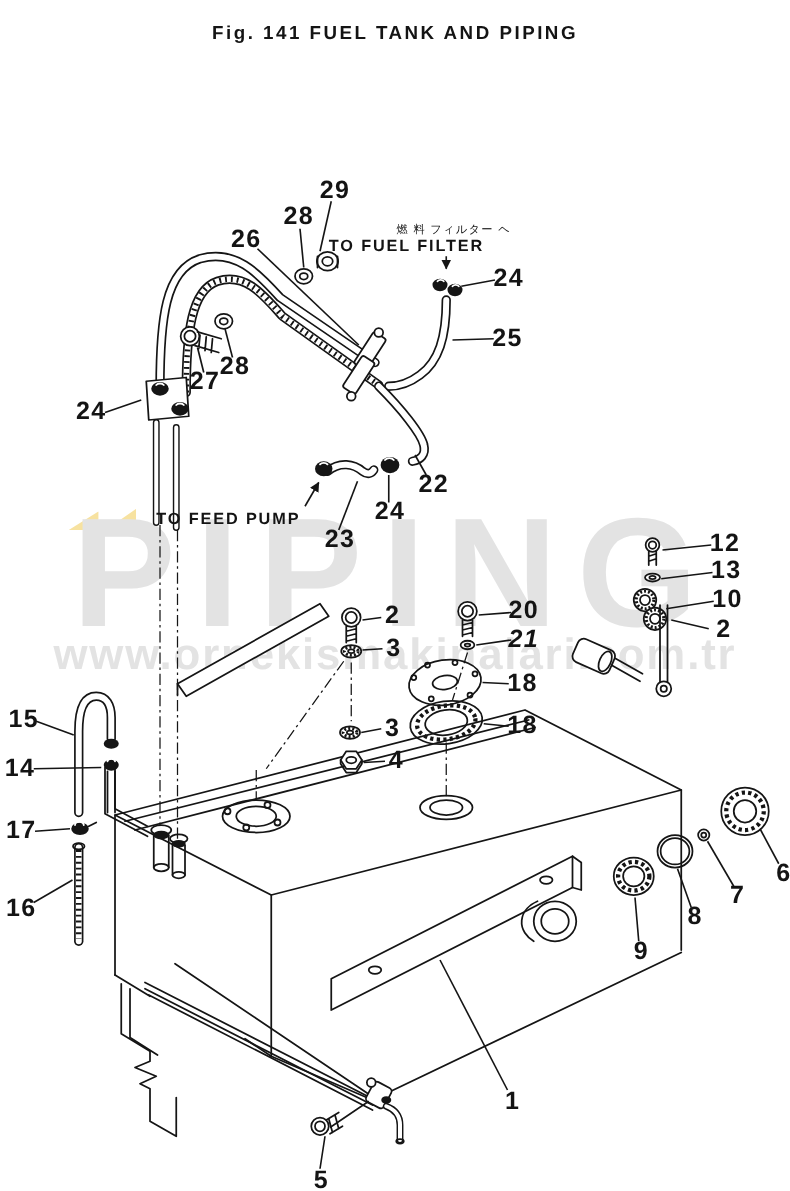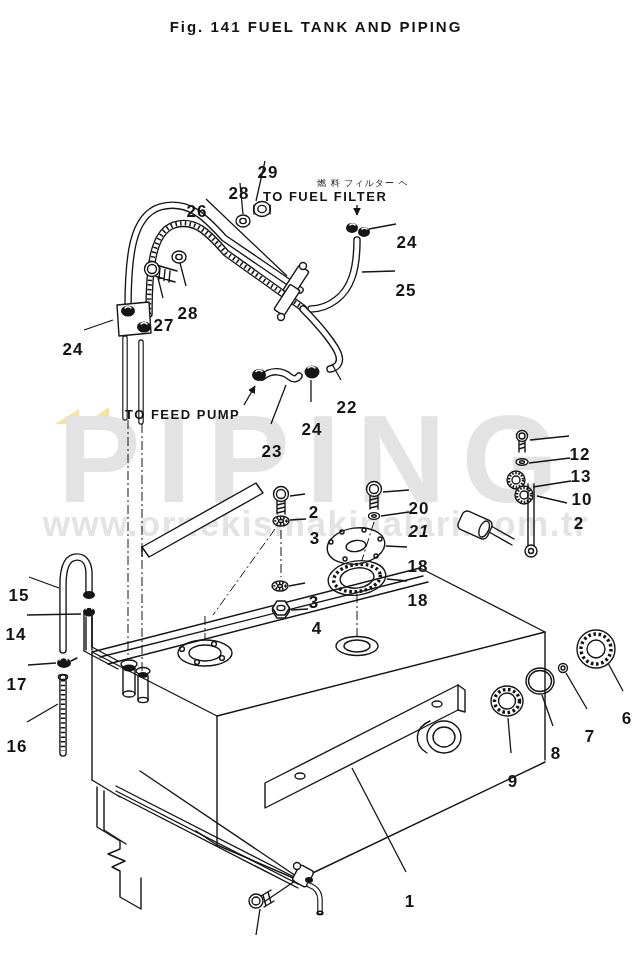--- a/index.html
+++ b/index.html
@@ -26,22 +26,22 @@
   .tube{fill:none;stroke:#151515;stroke-width:7.5;stroke-linecap:round;stroke-linejoin:round;}
   .tube-in{fill:none;stroke:#fff;stroke-width:4.8;stroke-linecap:round;stroke-linejoin:round;}
   .tube-tex{fill:none;stroke:#151515;stroke-width:4.4;stroke-linecap:butt;stroke-dasharray:1.5 3.2;}
   .tube-sm{fill:none;stroke:#151515;stroke-width:5.5;stroke-linecap:round;}
   .tube-sm-in{fill:none;stroke:#fff;stroke-width:3.2;stroke-linecap:round;}
   .cl{fill:none;stroke:#151515;stroke-width:1;stroke-dasharray:9 3 2 3;}
   .ld{fill:none;stroke:#151515;stroke-width:1.3;}
   .gear{fill:none;stroke:#151515;stroke-width:3.4;stroke-dasharray:2.6 2.6;}
   .gear2{fill:none;stroke:#151515;stroke-width:2.4;stroke-dasharray:1.6 1.6;}
   
-  .callout{position:absolute;transform:translate(-50%,-50%);font-weight:700;font-size:17px;
-           color:#141414;z-index:3;white-space:nowrap;letter-spacing:1px;margin-top:20px;}
+  .callout{position:absolute;transform:translate(-50%,-50%);font-weight:700;font-size:20px;
+           color:#141414;z-index:3;white-space:nowrap;letter-spacing:1px;}
   .layer3{z-index:3;}
 </style>
 </head>
 <body>
 
 <div id="page">
 
   <div class="abs wm-tri" style="left: 55px; top: 409px; width: 24px; height: 15px; background: rgb(247, 226, 160);"></div>
   <div class="abs wm-tri" style="left: 86px; top: 407px; width: 23px; height: 16px; background: rgb(247, 226, 160);"></div>
   <div class="abs wm-brand" style="color: rgb(227, 227, 227);">PIPING</div>

